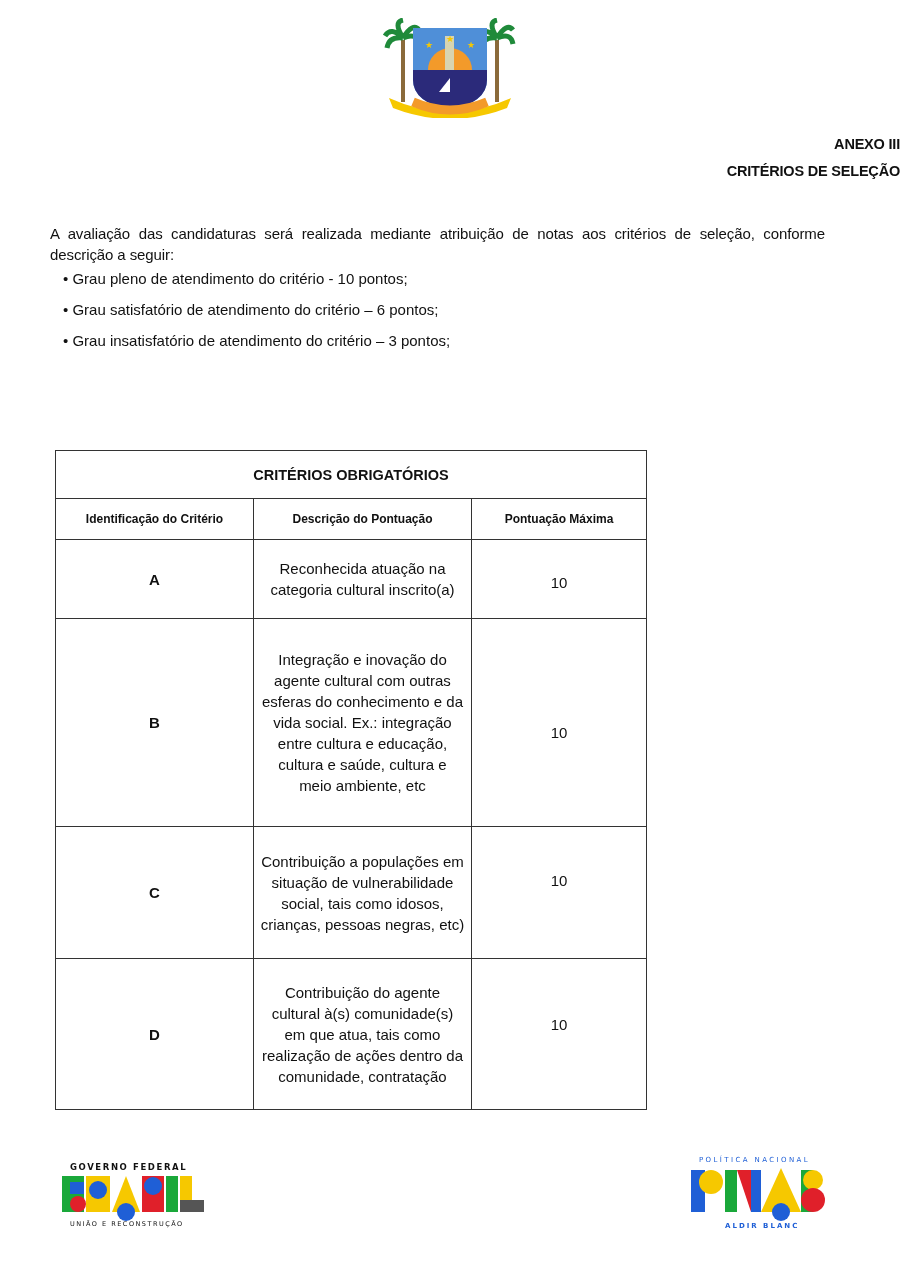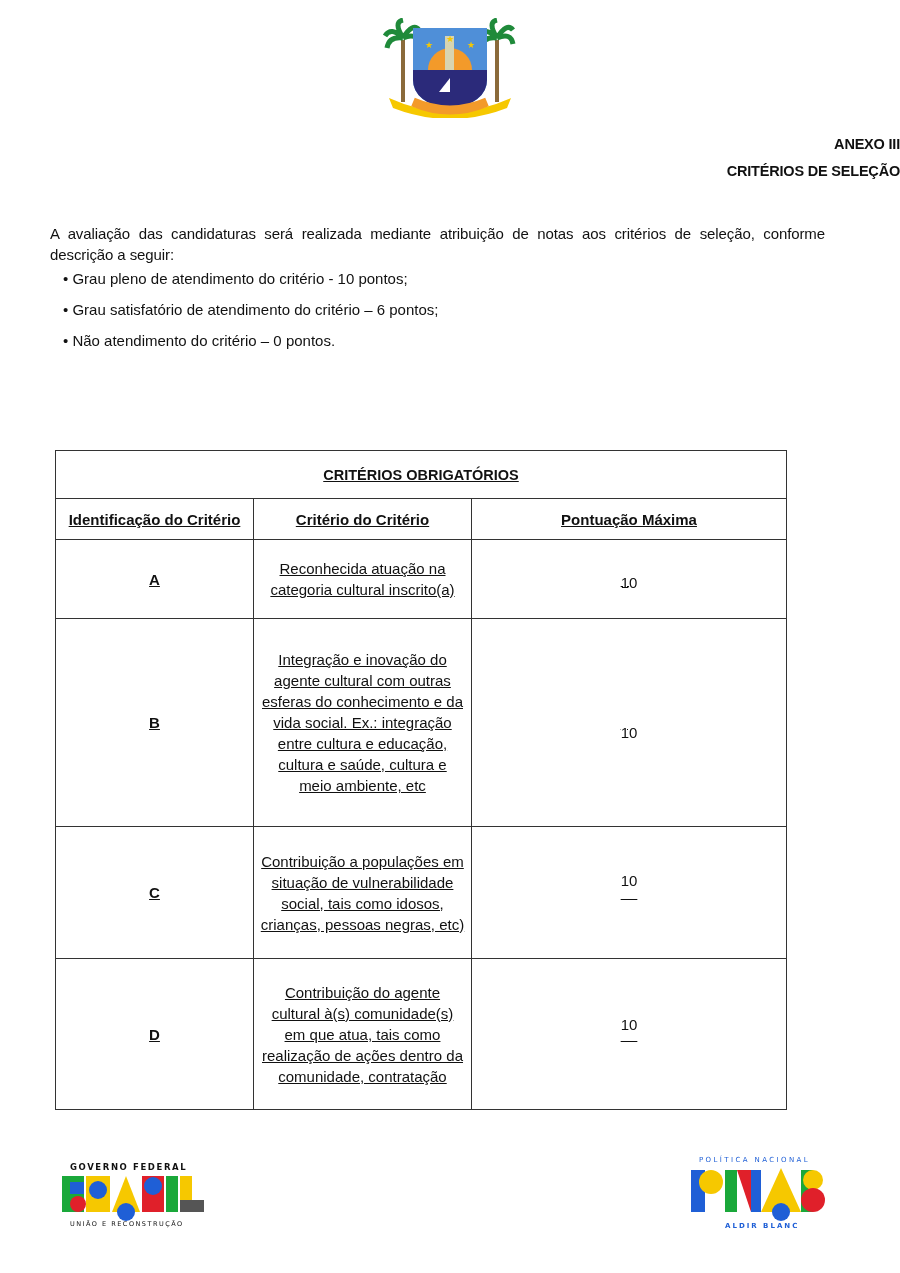--- a/index.html
+++ b/index.html
@@ -7,25 +7,25 @@
          font-family:"Liberation Sans", sans-serif; color:#111; }
   .crest { position:absolute; left:383px; top:18px; width:134px; height:100px; }
   .title { position:absolute; left:0; width:900px; text-align:right; font-weight:bold;
            font-size:14.5px; letter-spacing:-0.2px; }
   .t1 { top:136px; }
   .t2 { top:163px; }
   .intro { position:absolute; left:50px; width:775px; top:223px; font-size:15px;
            line-height:21px; text-align:justify; letter-spacing:-0.1px; }
   .bullets { position:absolute; left:63px; top:268px; font-size:15px; }
   .bullets div { height:31px; line-height:21px; }
-  table.crit { position:absolute; left:55px; top:450px; width:732px;
-               border-collapse:collapse; font-size:15px;text-decoration:underline; }
+  table.crit { position:absolute; left:55px; top:450px; width:592px;
+               border-collapse:collapse; font-size:15px; }
   table.crit td { border:1.5px solid #333; text-align:center; vertical-align:middle; padding:0 6px; }
   .hdr-main td { height:47px; font-weight:bold; font-size:14.5px; }
-  .hdr-cols td { height:40px; font-weight:bold; font-size:15px; }
+  .hdr-cols td { height:40px; font-weight:bold; font-size:12px; }
   .col-id { width:185px; }
   .col-desc { width:205px; line-height:21px; }
   .col-score { }
   .row-a td { height:78px; }
   .row-b td { height:207px; }
   .row-c td { height:131px; }
   .row-d td { height:150px; }
   .id-cell { font-weight:bold; }
   .score-cell span { position:relative; }
   .row-a .score-cell span { top:3px; }
@@ -63,31 +63,31 @@
 </svg>
 
 <div class="title t1">ANEXO III</div>
 <div class="title t2">CRITÉRIOS DE SELEÇÃO</div>
 
 <div class="intro">A avaliação das candidaturas será realizada mediante atribuição de notas aos critérios de seleção, conforme descrição a seguir:</div>
 
 <div class="bullets">
   <div>• Grau pleno de atendimento do critério - 10 pontos;</div>
   <div>• Grau satisfatório de atendimento do critério – 6 pontos;</div>
-  <div>• Não atendimento do critério – 0 pontos.</div>
+  <div>• Grau insatisfatório de atendimento do critério – 3 pontos;</div>
 </div>
 
 <table class="crit">
   <tbody>
       <tr class="hdr-main">
     <td colspan="3">CRITÉRIOS OBRIGATÓRIOS</td>
   </tr>
   <tr class="hdr-cols">
     <td class="col-id">Identificação do Critério</td>
-    <td class="col-desc">Critério do Critério</td>
+    <td class="col-desc">Descrição do Pontuação</td>
     <td class="col-score">Pontuação Máxima</td>
   </tr>
   <tr class="row-a">
     <td class="id-cell">A</td>
     <td class="col-desc">Reconhecida atuação na categoria cultural inscrito(a)</td>
     <td class="score-cell"><span>10</span></td>
   </tr>
   <tr class="row-b">
     <td class="id-cell">B</td>
     <td class="col-desc">Integração e inovação do agente cultural com outras esferas do conhecimento e da vida social. Ex.: integração entre cultura e educação, cultura e saúde, cultura e meio ambiente, etc</td>

